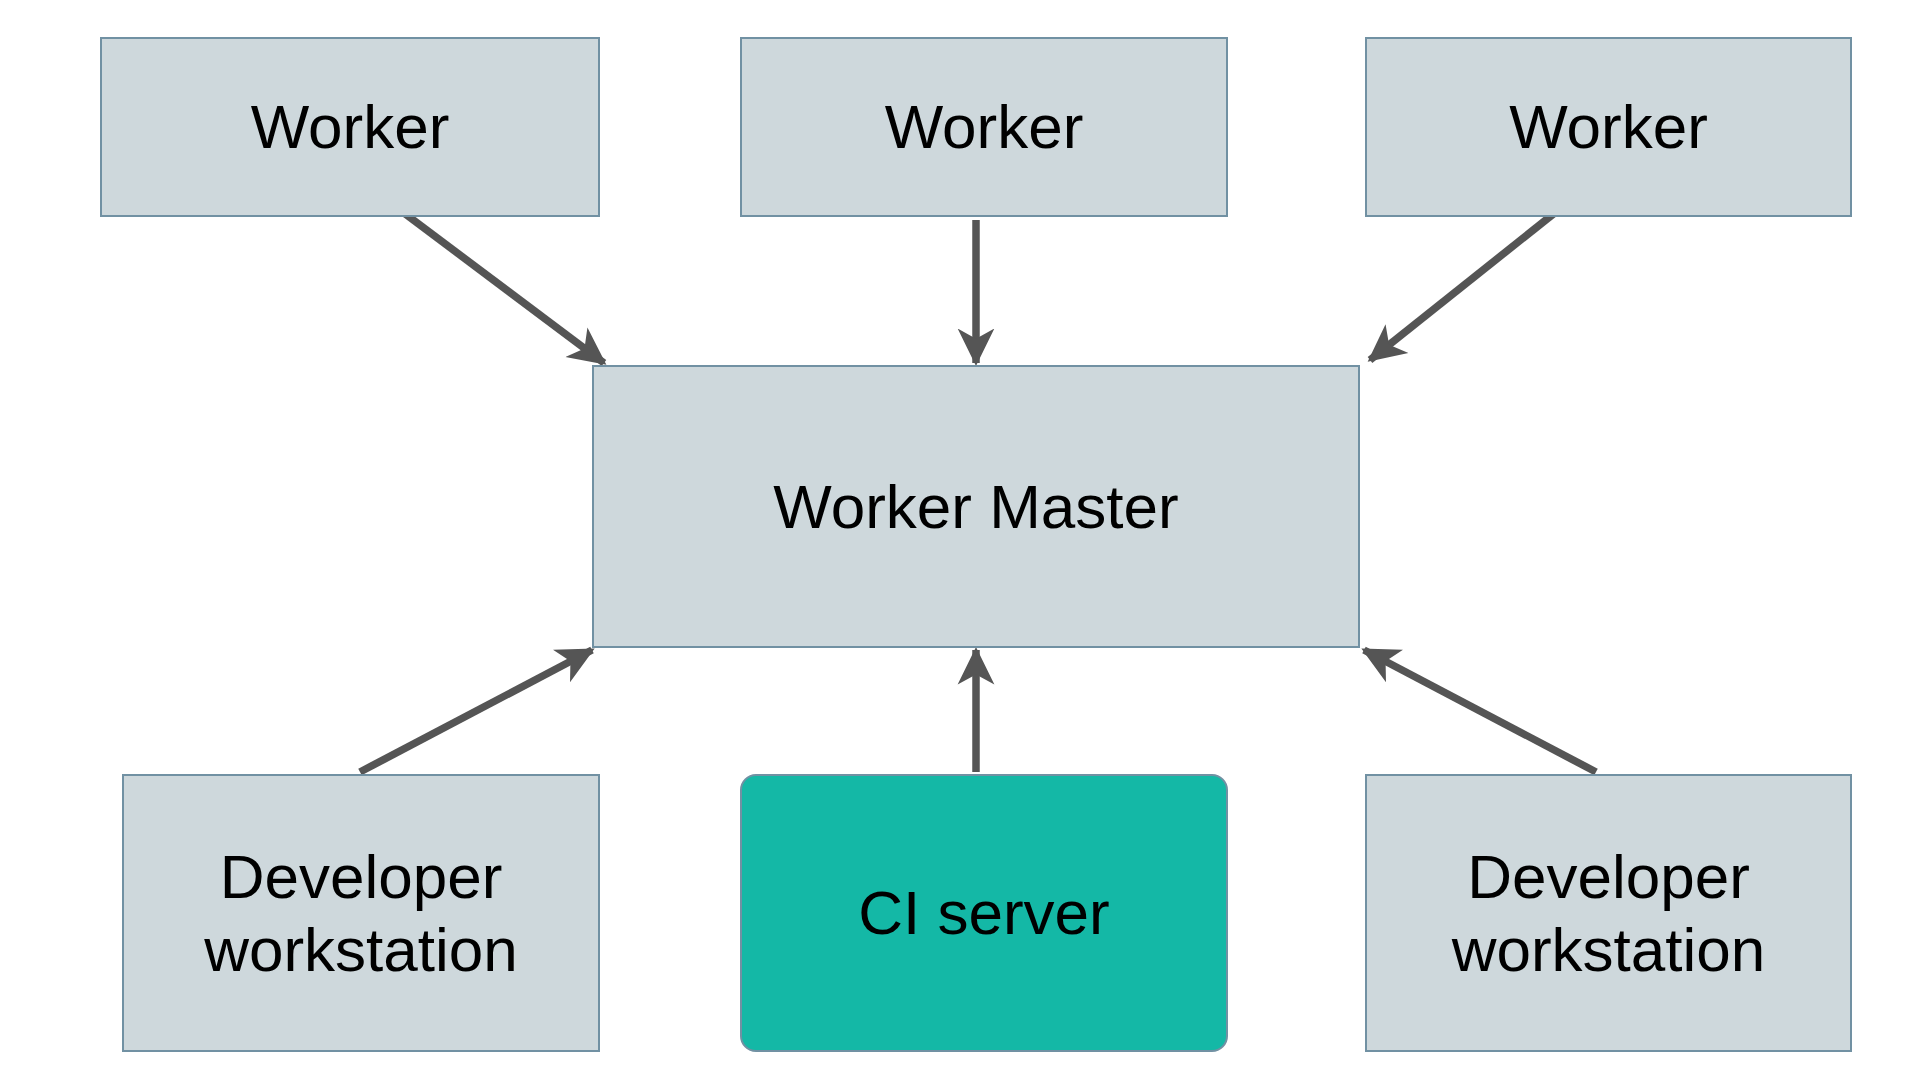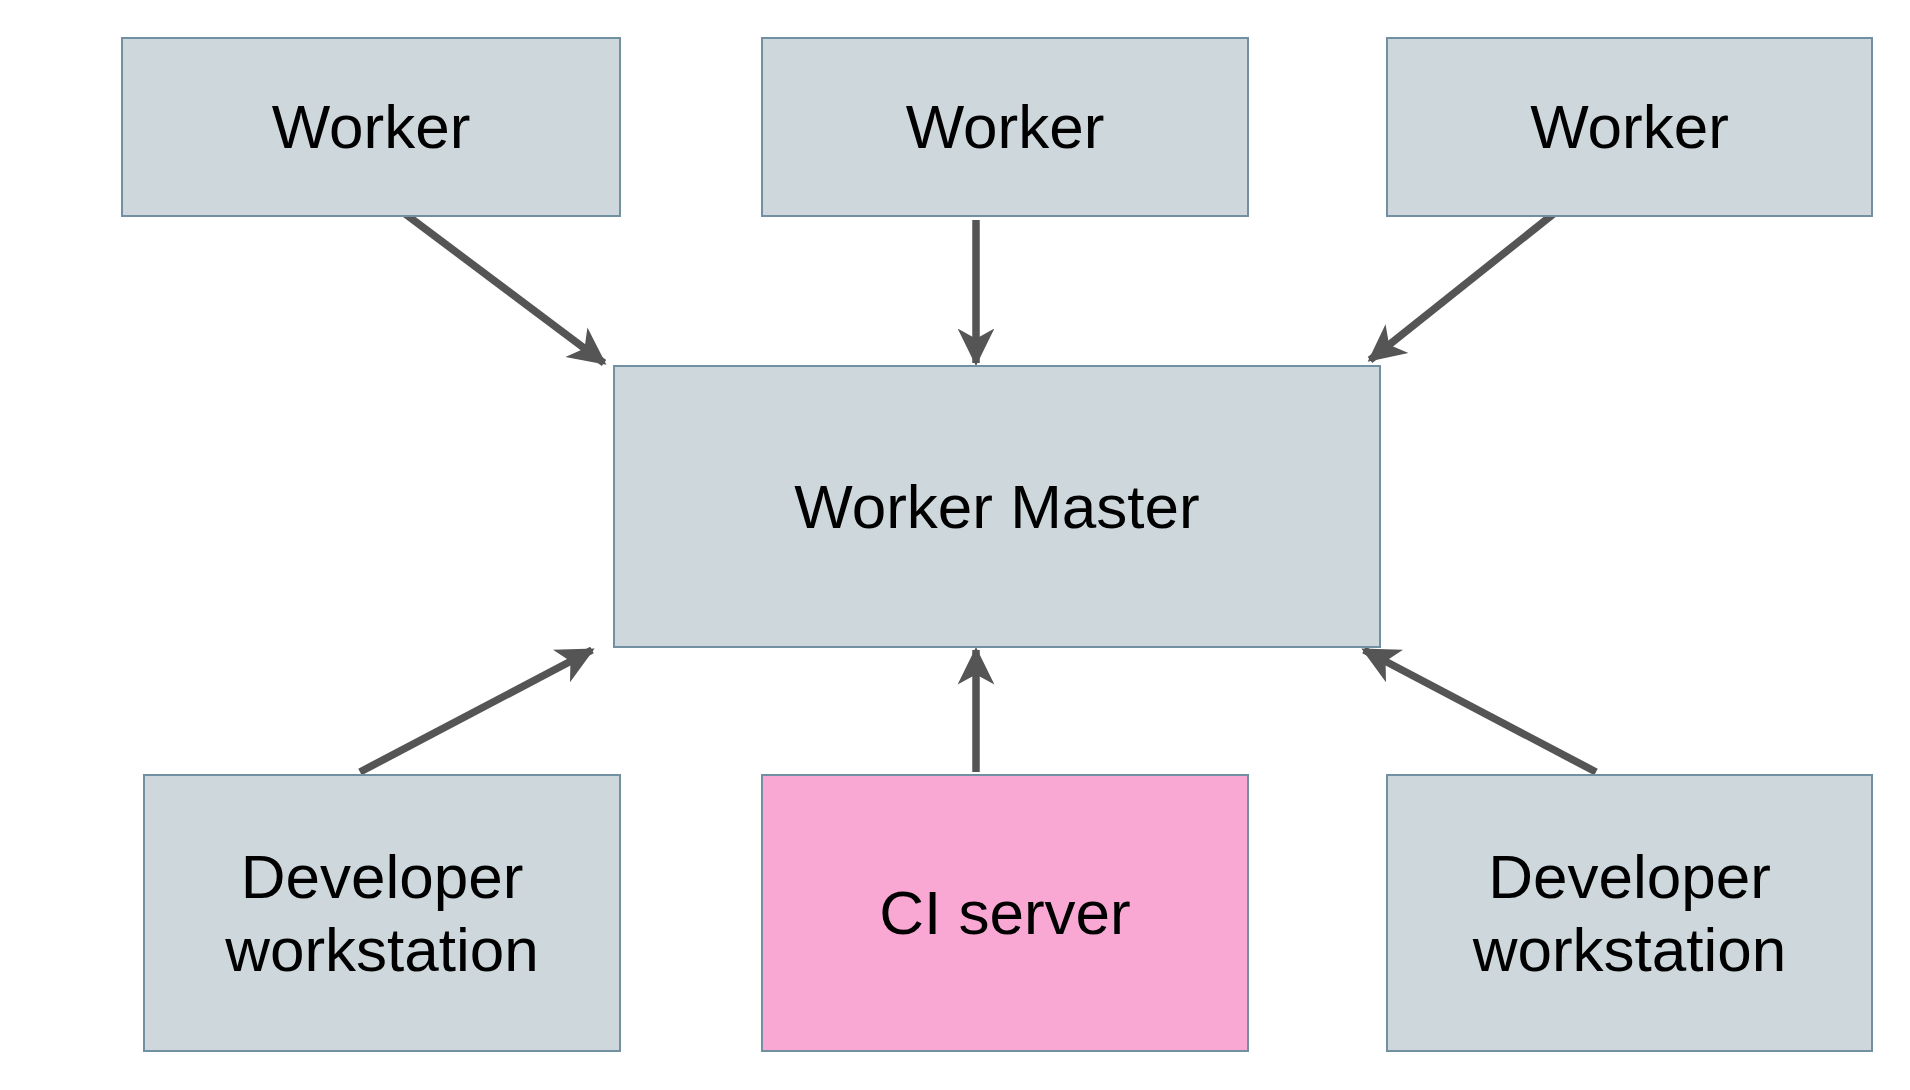--- a/index.html
+++ b/index.html
@@ -32,21 +32,20 @@
     background: #ced8dc;
     border: 2px solid #7191a3;
     display: flex;
     align-items: center;
     justify-content: flex-end;
     text-align: center;
     color: #000000;
     line-height: 1.18;
     white-space: pre-line;
     z-index: 2;
-    margin-left: 21px;
   }
   .node-label {
     display: block;
     width: 100%;
     padding: 0 6px;
     box-sizing: border-box;
     white-space: pre-line;
   }
 
   
@@ -93,21 +92,21 @@
 
   <div class="node" id="node-build-master" style="left: 592px; top: 365px; width: 768px; height: 283px; background: rgb(206, 216, 220); border-color: rgb(113, 145, 163); color: rgb(0, 0, 0);">
     <span class="node-label">Worker Master</span>
   </div>
 
   <div class="node" id="node-dev-left" style="left: 122px; top: 774px; width: 478px; height: 278px; background: rgb(206, 216, 220); border-color: rgb(113, 145, 163); color: rgb(0, 0, 0);">
     <span class="node-label">Developer
 workstation</span>
   </div>
 
-  <div class="node" id="node-ci-server" style="left: 740px; top: 774px; width: 488px; height: 278px; background: #f9a8d4; border-color: rgb(113, 145, 163); color: rgb(0, 0, 0);">
+  <div class="node" id="node-ci-server" style="left: 740px; top: 774px; width: 488px; height: 278px; background: #14b8a6; border-color: rgb(113, 145, 163); color: rgb(0, 0, 0); border-radius: 16px;">
     <span class="node-label">CI server</span>
   </div>
 
   <div class="node" id="node-dev-right" style="left: 1365px; top: 774px; width: 487px; height: 278px; background: rgb(206, 216, 220); border-color: rgb(113, 145, 163); color: rgb(0, 0, 0);">
     <span class="node-label">Developer
 workstation</span>
   </div>
 
 </div>
 

